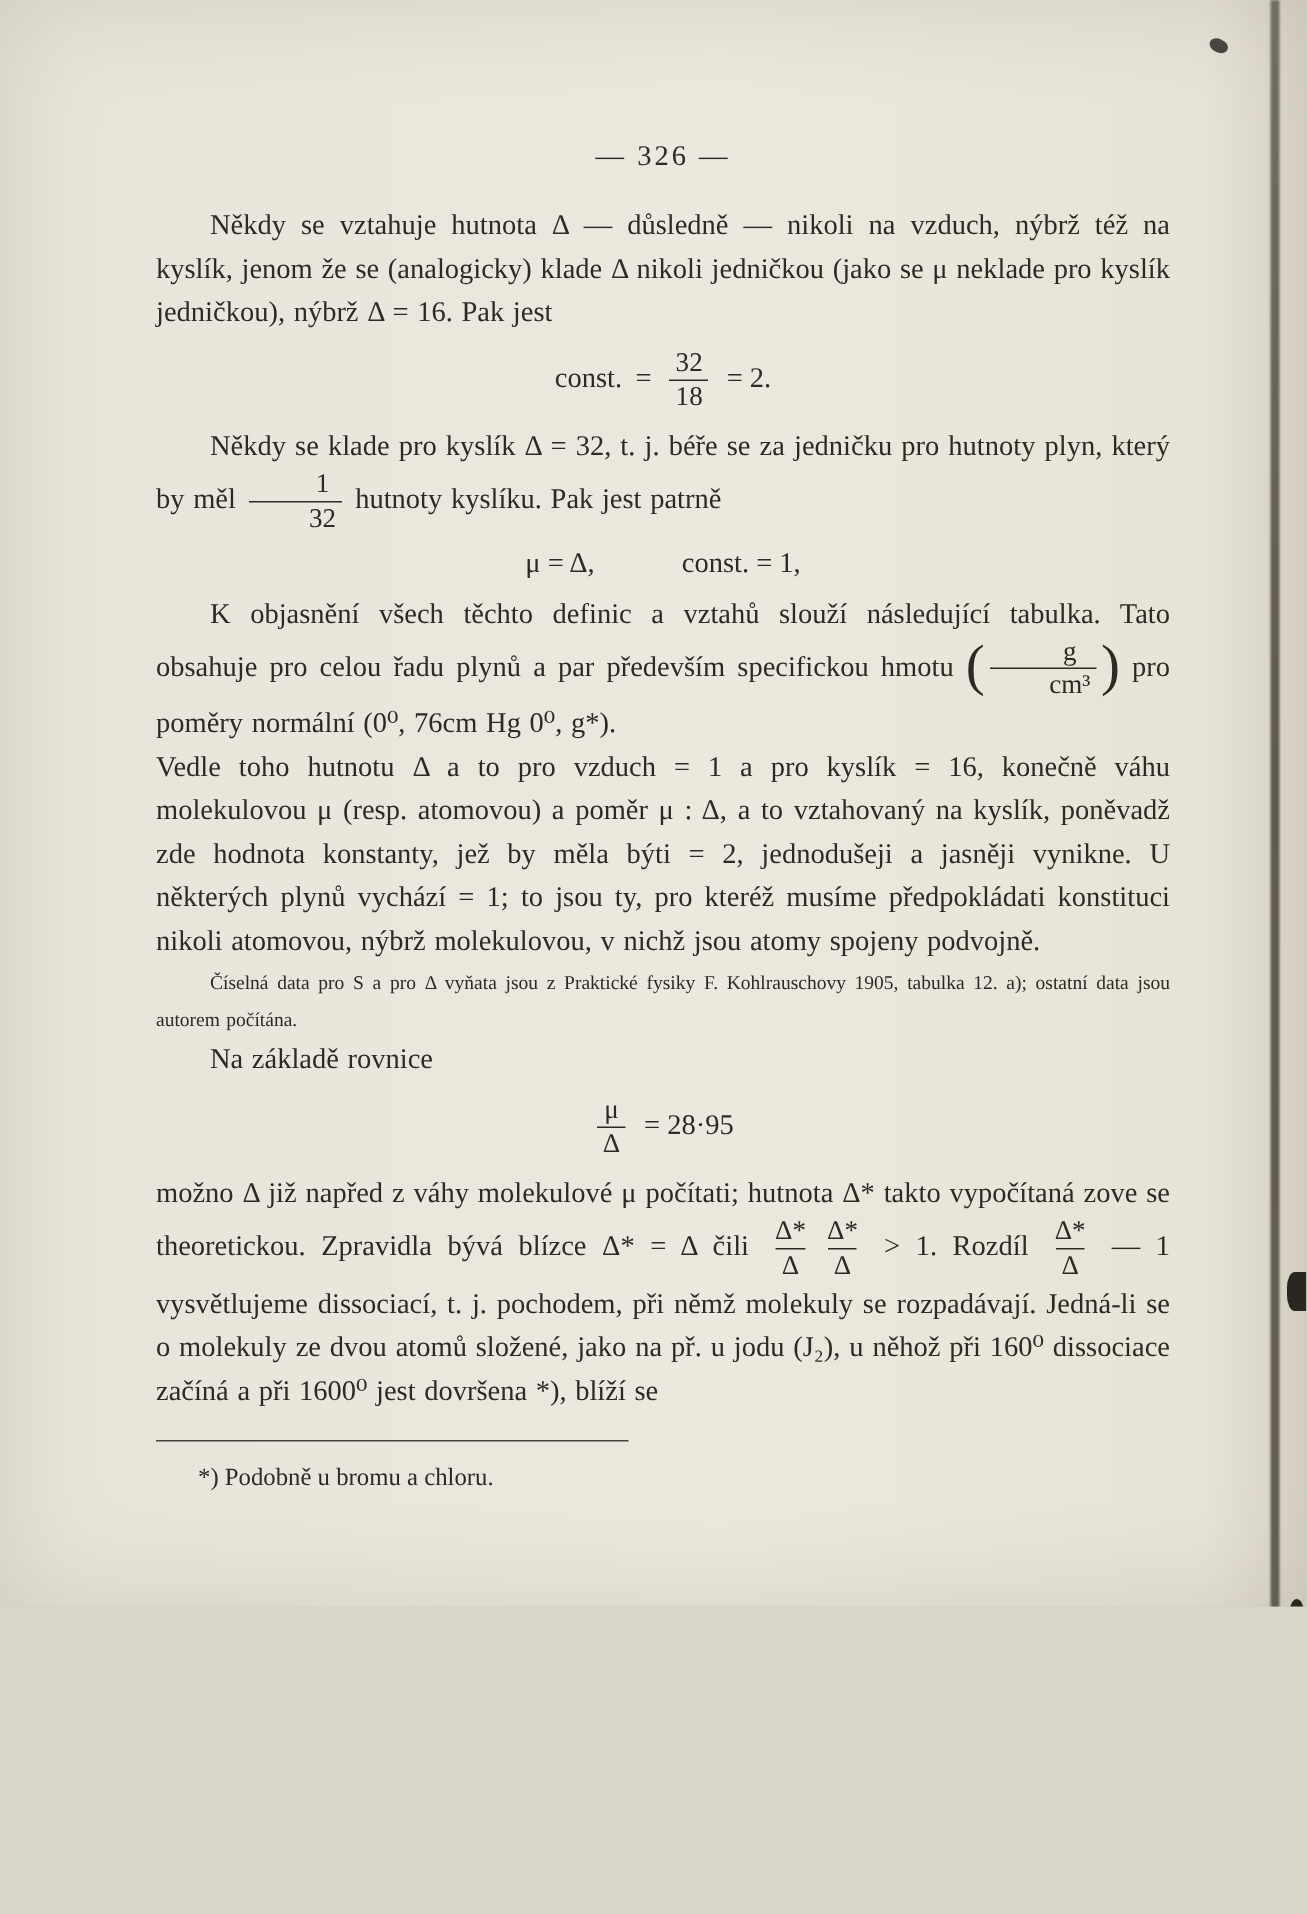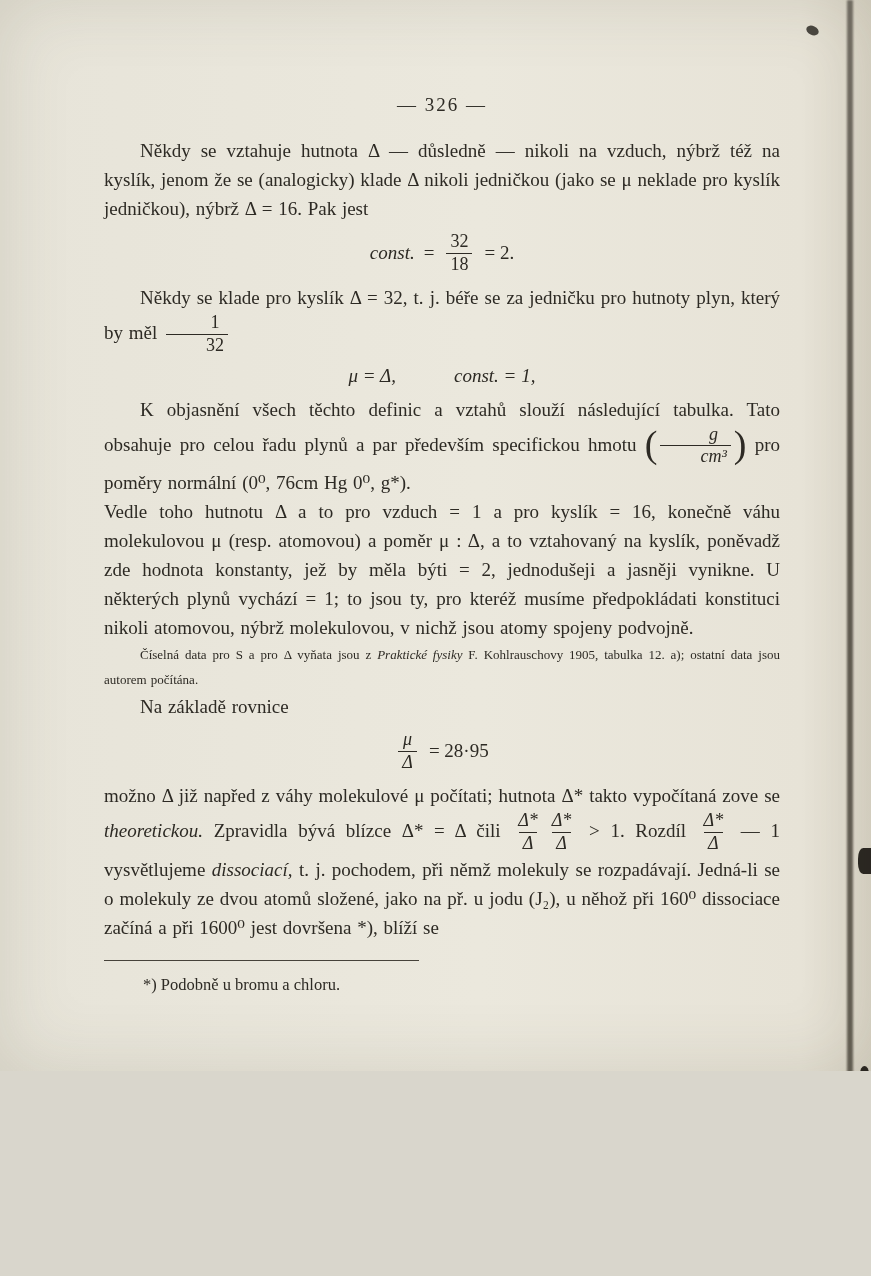--- a/index.html
+++ b/index.html
@@ -14,30 +14,30 @@
     box-shadow:inset 0 0 70px rgba(95,85,60,.16);
     color:#2d2a24;
   }
   .content{ position:absolute; left:104px; top:94px; width:676px; }
   .page-number{ text-align:center; font-size:19px; letter-spacing:2px; margin:0 0 20px 0; }
   .para{ margin:0; font-size:19px; line-height:29px; text-align:justify; word-spacing:1px; }
   .para.indent{ text-indent:36px; }
   .para.small{ font-size:13px; line-height:25px; }
   .equation{ display:flex; justify-content:center; align-items:center; gap:9px; margin:8px 0; font-size:19px; }
   .equation.gapped{ gap:58px; }
-  .it{ font-style:italic; }
+  .it{ }
   .frac{
     display:inline-flex; flex-direction:column; align-items:center;
     vertical-align:middle; line-height:1.2; font-size:0.95em; margin:0 3px;
   }
   .frac .num,.frac .den{ padding:0 4px; text-align:right; display:block; }
   .frac .den{ border-top:1.4px solid #2d2a24; }
   .bigparen{ font-size:200%; line-height:0; vertical-align:middle; position:relative; top:-0.06em; font-weight:400; }
   .footnote-rule{ width:315px; height:0; border-top:1.5px solid #46423a; margin:18px 0 12px 0; }
-  .footnote{ margin:11px; font-size:16.5px; line-height:24px; text-indent:28px; text-align:left; }
+  .footnote{ margin:0; font-size:16.5px; line-height:24px; text-indent:28px; text-align:left; }
   .edge-line{
     position:absolute; top:0; right:18px; width:6px; height:1276px;
     background:linear-gradient(180deg,#5a554c,#403b31 40%,#4a453a);
     opacity:.8; filter:blur(.8px);
   }
   .smudge{ position:absolute; background:#17140f; border-radius:50%; opacity:.9; }
   .smudge.s1{ top:26px; right:52px; width:13px; height:9px; transform:rotate(25deg); opacity:.75; }
   .smudge.s2{ top:848px; right:0;  width:13px; height:26px; border-radius:40% 0 0 40%; }
   .smudge.s3{ top:1066px; right:2px; width:9px; height:16px; }
   .smudge.s4{ top:1122px; right:0;  width:9px; height:96px; border-radius:5px 0 0 5px; opacity:.85; }
@@ -59,21 +59,21 @@
       <span class="frac">
         <span class="num">32</span>
         <span class="den">18</span>
       </span>
       <span>= 2.</span>
     </div>
 
     <p class="para indent"><span>Někdy se klade pro kyslík Δ = 32, t. j. béře se za jedničku pro hutnoty plyn, který by měl </span><span class="frac">
           <span class="num">1</span>
           <span class="den">32</span>
-        </span></p>
+        </span><span> hutnoty kyslíku. Pak jest patrně</span></p>
 
     <div class="equation gapped">
       <span class="it">μ = Δ,</span>
       <span class="it">const. = 1,</span>
     </div>
 
 
     <p class="para indent"><span>K objasnění všech těchto definic a vztahů slouží následující tabulka. Tato obsahuje pro celou řadu plynů a par především specifickou hmotu </span><span class="bigparen">(</span><span class="frac">
           <span class="num it">g</span>
           <span class="den it">cm³</span>

